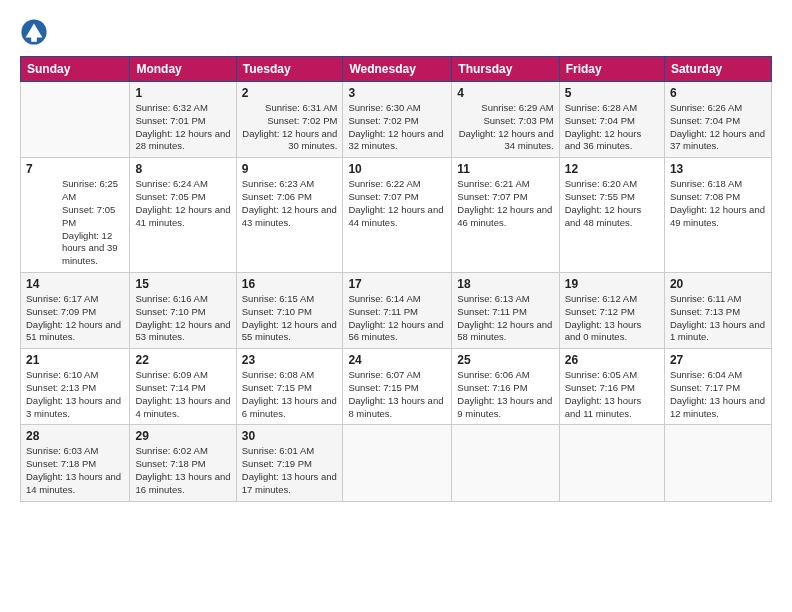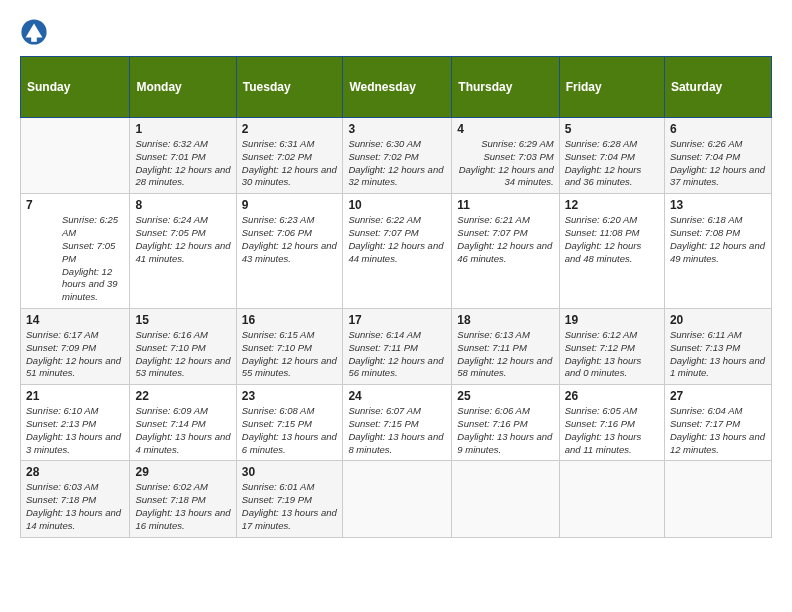--- a/index.html
+++ b/index.html
@@ -55,23 +55,23 @@
     .location {
       font-size: 15px;
       color: #333;
     }
     .calendar {
       width: 100%;
       border-collapse: collapse;
       font-size: 10px;
     }
     .calendar thead th {
-      background-color: #4d7c0f;
+      background-color: #be185d;
       color: #fff;
-      padding: 23px 6px;
+      padding: 5px 6px;
       text-align: left;
       font-size: 12px;
       font-weight: bold;
       border: 1px solid #1a4f8a;
     }
     .calendar tbody td {
       border: 1px solid #ccc;
       vertical-align: top;
       padding: 4px 5px;
       width: 113px;
@@ -88,21 +88,20 @@
     .day-number {
       font-size: 12px;
       font-weight: bold;
       color: #222;
       margin-bottom: 2px;
     }
     .day-info {
       font-size: 9.5px;
       color: #333;
       line-height: 1.35;
-      font-style: italic;
     }
     .empty {
       background: #f9f9f9 !important;
     }
   </style>
 </head>
 <body>
 
 <div class="page">
   <div class="header">
@@ -139,21 +138,21 @@
     <tr>
           <td class="empty"></td>
           <td>
             <div class="day-number">1</div>
             <div class="day-info" style="white-space: pre-line;">Sunrise: 6:32 AM
 Sunset: 7:01 PM
 Daylight: 12 hours and 28 minutes.</div>
           </td>
           <td>
             <div class="day-number">2</div>
-            <div class="day-info" style="white-space: pre-line;">Sunrise: 6:31 AM
+            <div class="day-info" style="white-space: pre-line; text-align: right;">Sunrise: 6:31 AM
 Sunset: 7:02 PM
 Daylight: 12 hours and 30 minutes.</div>
           </td>
           <td>
             <div class="day-number">3</div>
             <div class="day-info" style="white-space: pre-line;">Sunrise: 6:30 AM
 Sunset: 7:02 PM
 Daylight: 12 hours and 32 minutes.</div>
           </td>
           <td>
@@ -202,21 +201,21 @@
           </td>
           <td>
             <div class="day-number">11</div>
             <div class="day-info" style="white-space: pre-line;">Sunrise: 6:21 AM
 Sunset: 7:07 PM
 Daylight: 12 hours and 46 minutes.</div>
           </td>
           <td>
             <div class="day-number">12</div>
             <div class="day-info" style="white-space: pre-line;">Sunrise: 6:20 AM
-Sunset: 11:08 PM
+Sunset: 7:55 PM
 Daylight: 12 hours and 48 minutes.</div>
           </td>
           <td>
             <div class="day-number">13</div>
             <div class="day-info" style="white-space: pre-line;">Sunrise: 6:18 AM
 Sunset: 7:08 PM
 Daylight: 12 hours and 49 minutes.</div>
           </td>
         </tr>
         <tr>

